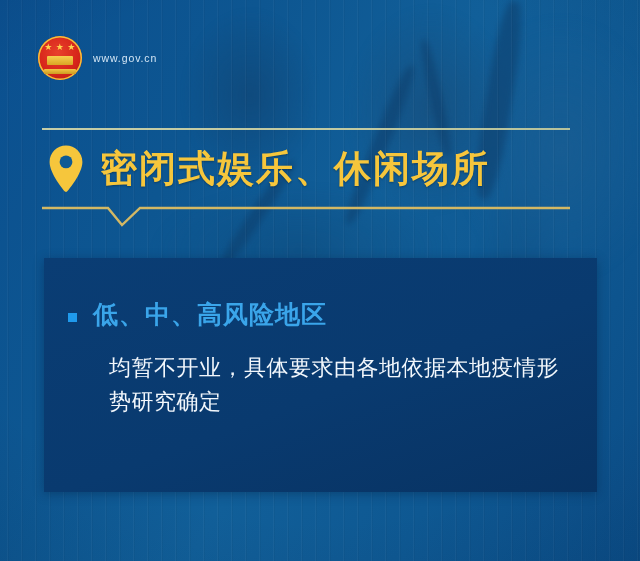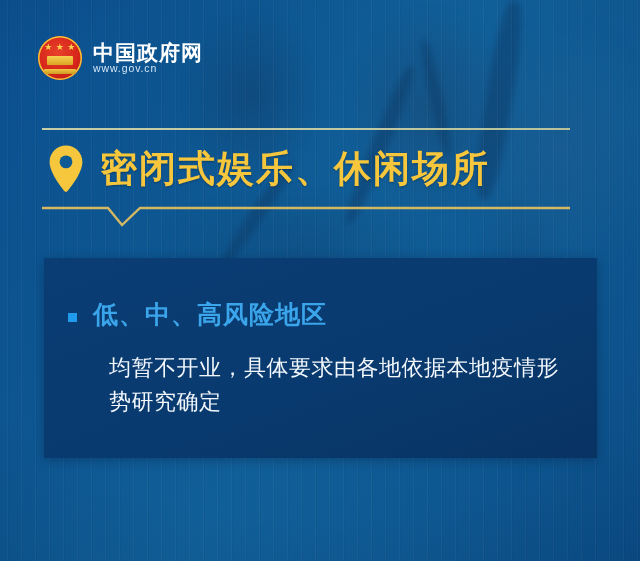--- a/index.html
+++ b/index.html
@@ -169,21 +169,21 @@
     text-shadow: 0 1px 2px rgba(0,0,0,.28);
   }
   .rule-bottom { display: block; width: 528px; height: 22px; }
 
   
   .card {
     position: absolute;
     left: 44px;
     top: 258px;
     width: 553px;
-    height: 200px;
+    height: 234px;
     background: linear-gradient(160deg, #0a3d74 0%, #093a6f 55%, #083363 100%);
     box-shadow: 0 2px 10px rgba(0,25,55,.35);
     z-index: 6;
   }
   .card-inner { padding: 42px 34px 0 24px; }
   .card-head-row {
     display: flex;
     align-items: flex-start;
     gap: 16px;
   }
@@ -225,21 +225,20 @@
   <div class="bg-vignette"></div>
 
   <div class="logo-row">
     <div class="emblem">
       <div class="emblem-disc"></div>
       <div class="emblem-stars">★ ★ ★</div>
       <div class="emblem-gate"></div>
       <div class="emblem-base"></div>
     </div>
     <div class="logo-text">
-      <span class="logo-cn">中国政府网</span>
       <span class="logo-url">www.gov.cn</span>
     </div>
   </div>
 
   <div class="title-block">
     <div class="rule-top"></div>
 
     <div class="title-row">
       <svg class="pin-icon" viewBox="0 0 36 48">
         <path d="M18 0.5C8.9 0.5 1.6 7.8 1.6 16.9c0 11.6 14.2 28.3 15.4 29.7 0.5 0.6 1.5 0.6 2 0C20.2 45.2 34.4 28.5 34.4 16.9 34.4 7.8 27.1 0.5 18 0.5z" fill="#f6c63c"></path>

